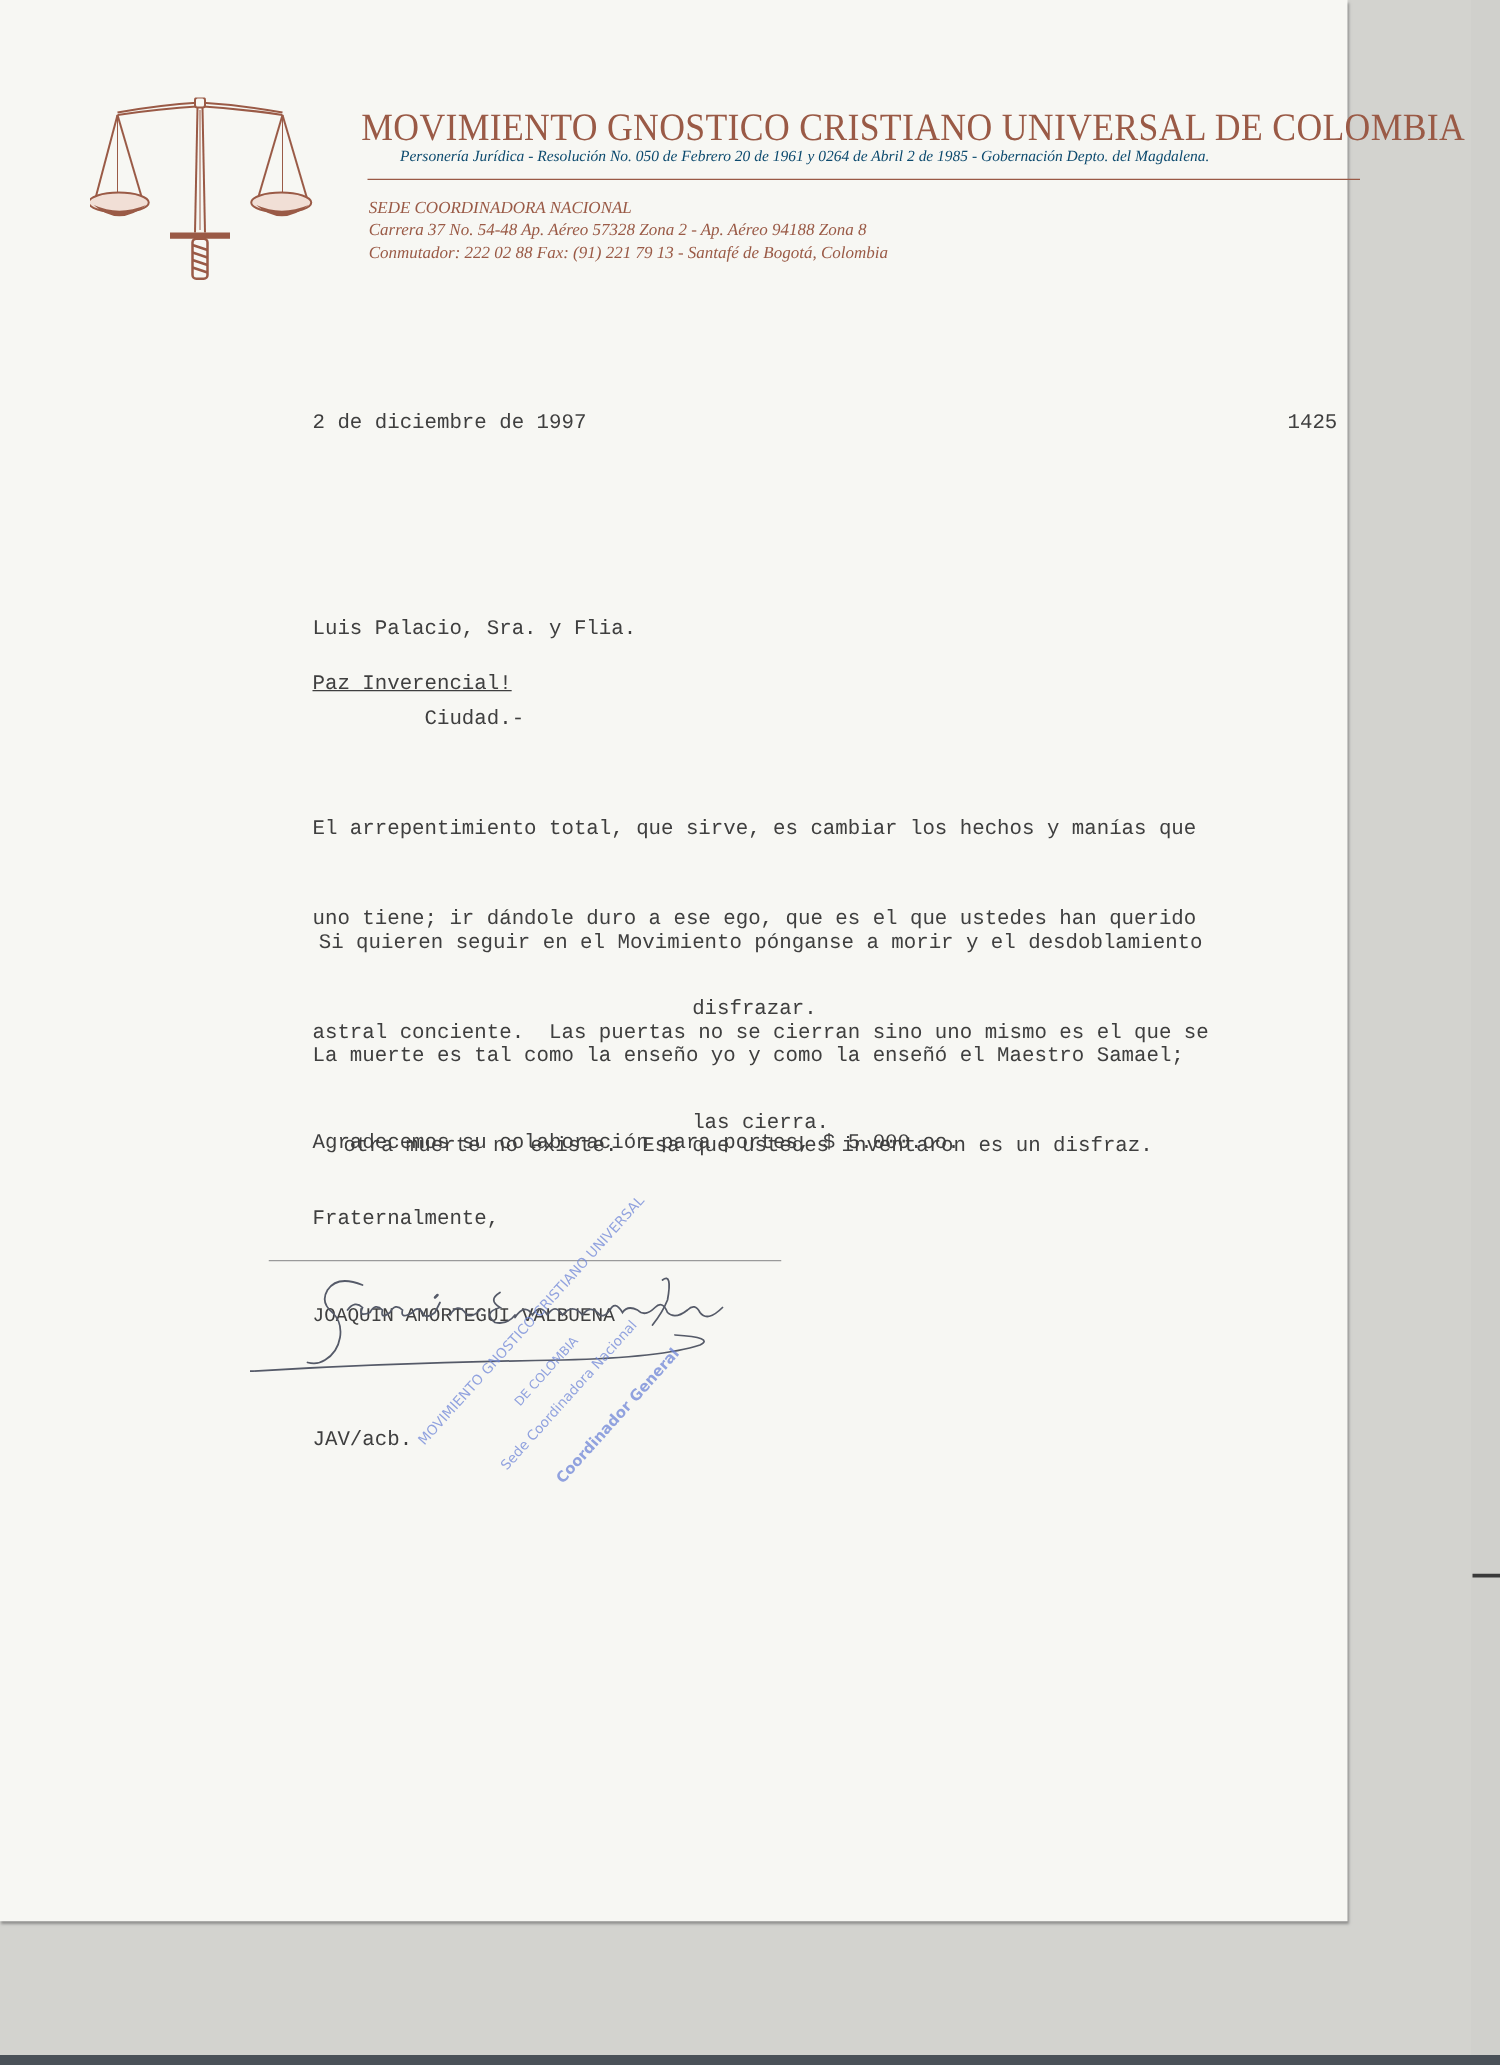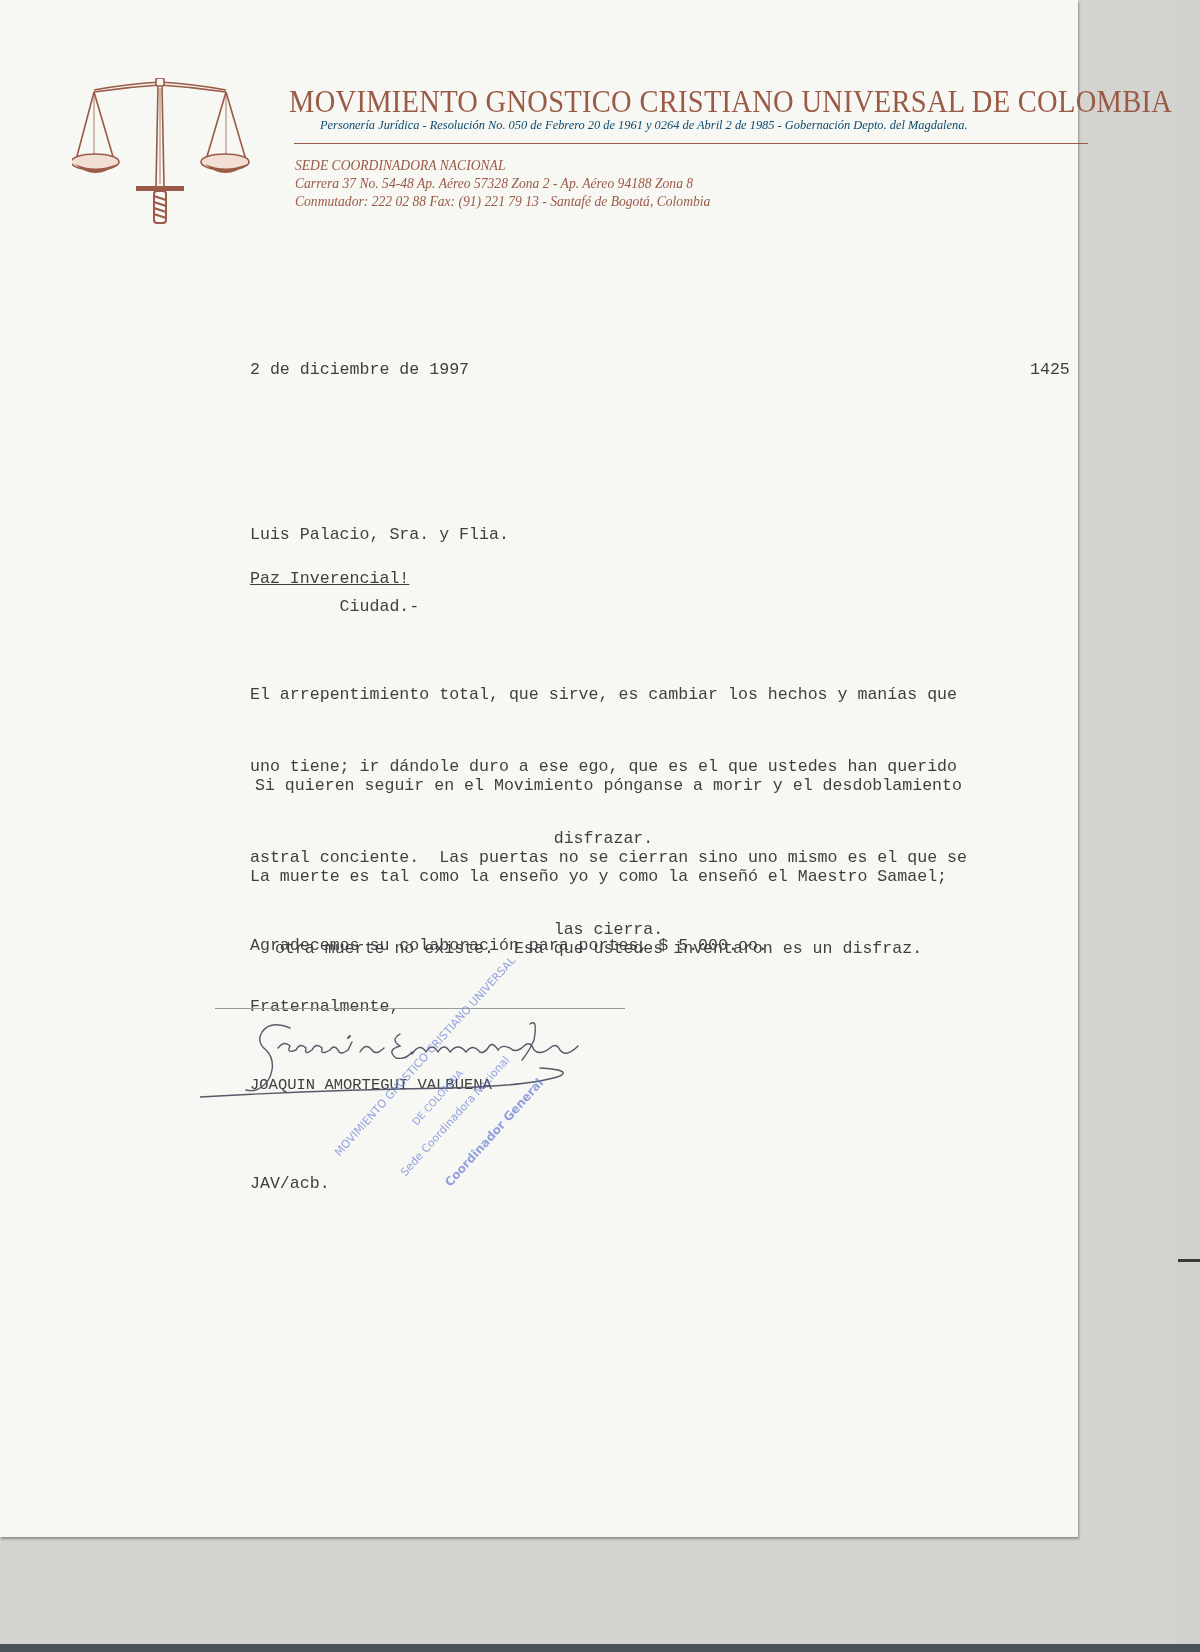--- a/index.html
+++ b/index.html
@@ -40,21 +40,21 @@
     position: absolute; left: 294px; top: 143px; width: 794px; height: 1px;
     background: #9a5a46;
   }
   .hq-block {
     position: absolute; left: 295px; top: 157px;
     font-family: "Liberation Serif", serif; font-style: italic; font-size: 13.6px;
     line-height: 18px; color: #9a5a46; white-space: nowrap;
   }
   .typed {
     position: absolute; font-family: "Liberation Mono", monospace;
-    font-size: 16.6px; color: #3f3f3f; white-space: pre; letter-spacing: 0px; margin-top: 32px;
+    font-size: 16.6px; color: #3f3f3f; white-space: pre; letter-spacing: 0px;
   }
   .body-line { line-height: 24px; text-align: center; }
   .sig-line {
     position: absolute; left: 215px; top: 1008px; width: 410px; height: 1px;
     background: #9a9a9a;
   }
   .signature { position: absolute; left: 200px; top: 1020px; width: 420px; height: 80px; }
   .stamp {
     position: absolute; left: 320px; top: 960px; width: 250px; height: 220px;
     color: #6f86d8; font-family: "DejaVu Sans", sans-serif; opacity: 0.75;

